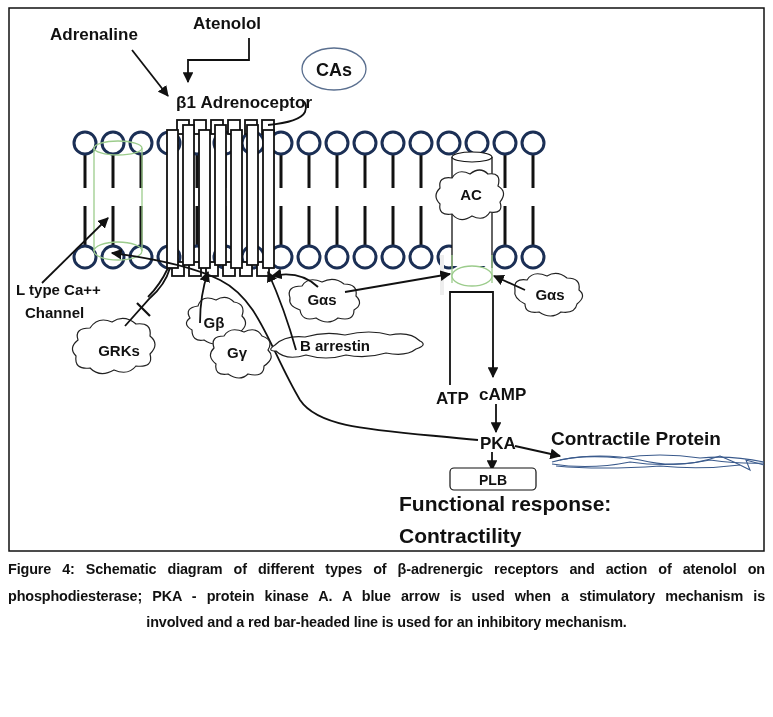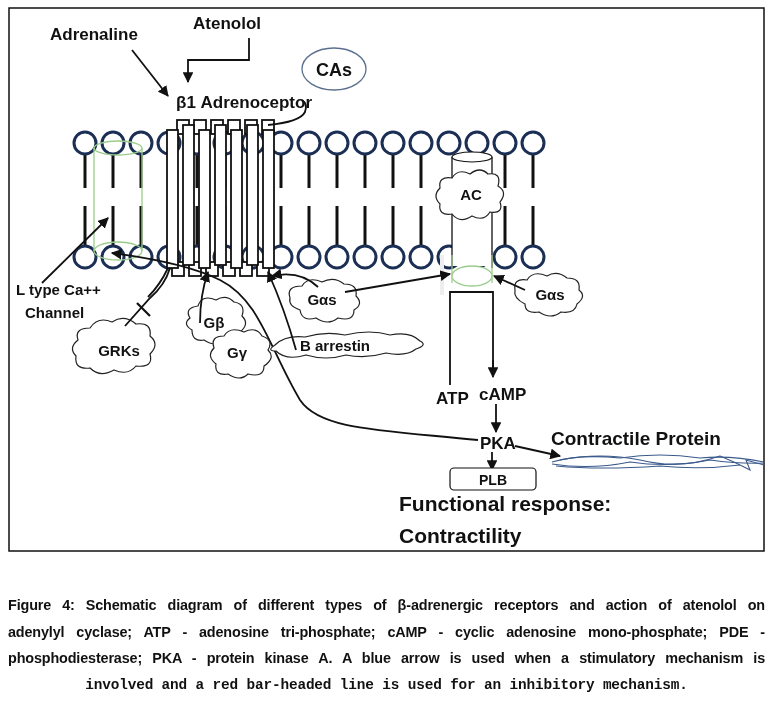--- a/index.html
+++ b/index.html
@@ -2,23 +2,23 @@
 <html><head>
 <meta charset="utf-8">
 <style>
   html, body { margin: 0; padding: 0; background: #ffffff; }
   body { width: 773px; height: 717px; position: relative; overflow: hidden;
          font-family: "Liberation Sans", sans-serif; }
   #figure { position: absolute; left: 0; top: 0; width: 773px; height: 560px; }
   #caption { position: absolute; left: 8px; top: 556px; width: 757px;
              font-family: "Liberation Sans", sans-serif; font-weight: bold;
              font-size: 14.4px; line-height: 26.5px; color: #111111;
-             text-align: justify; text-align-last: center; letter-spacing: -0.15px; margin-top: 36px; }
+             text-align: justify; text-align-last: center; letter-spacing: -0.15px; }
   #caption .cap-line { display: block; text-align: justify; text-align-last: justify; white-space: nowrap; }
-  #caption .cap-line.last { text-align-last: center; font-family: Liberation Mono, monospace; }
+  #caption .cap-line.last { text-align-last: center; }
   svg text { font-family: "Liberation Sans", sans-serif; font-weight: bold; fill: #111111; }
   .head { fill: #ffffff; stroke: #1b2f55; stroke-width: 3; }
   .tail { stroke: #111111; stroke-width: 3; }
   .tm { fill: #ffffff; stroke: #111111; stroke-width: 1.8; }
   .cloud { fill: #ffffff; stroke: #222222; stroke-width: 1.2; }
   .arrow { fill: none; stroke: #111111; stroke-width: 1.8; }
 </style>
 </head>
 <body>
 
@@ -225,16 +225,15 @@
     <path d="M560,460 Q600,452 640,460 Q680,470 720,456 Q735,462 750,470 L746,460 L764,465"></path>
     <path d="M556,466 Q600,470 660,466 Q700,470 740,465"></path>
   </g>
 
   <text x="399" y="511" font-size="21">Functional response:</text>
   <text x="399" y="543" font-size="21">Contractility</text>
 </svg>
 
 <div id="caption">
   <span class="cap-line">Figure 4: Schematic diagram of different types of β-adrenergic receptors and action of atenolol on</span>
-  <span class="cap-line">adenylyl cyclase; ATP - adenosine tri-phosphate; cAMP - cyclic adenosine mono-phosphate; PDE -</span>
   <span class="cap-line">phosphodiesterase; PKA - protein kinase A. A blue arrow is used when a stimulatory mechanism is</span>
   <span class="cap-line last">involved and a red bar-headed line is used for an inhibitory mechanism.</span>
 </div>
 
 </body></html>

